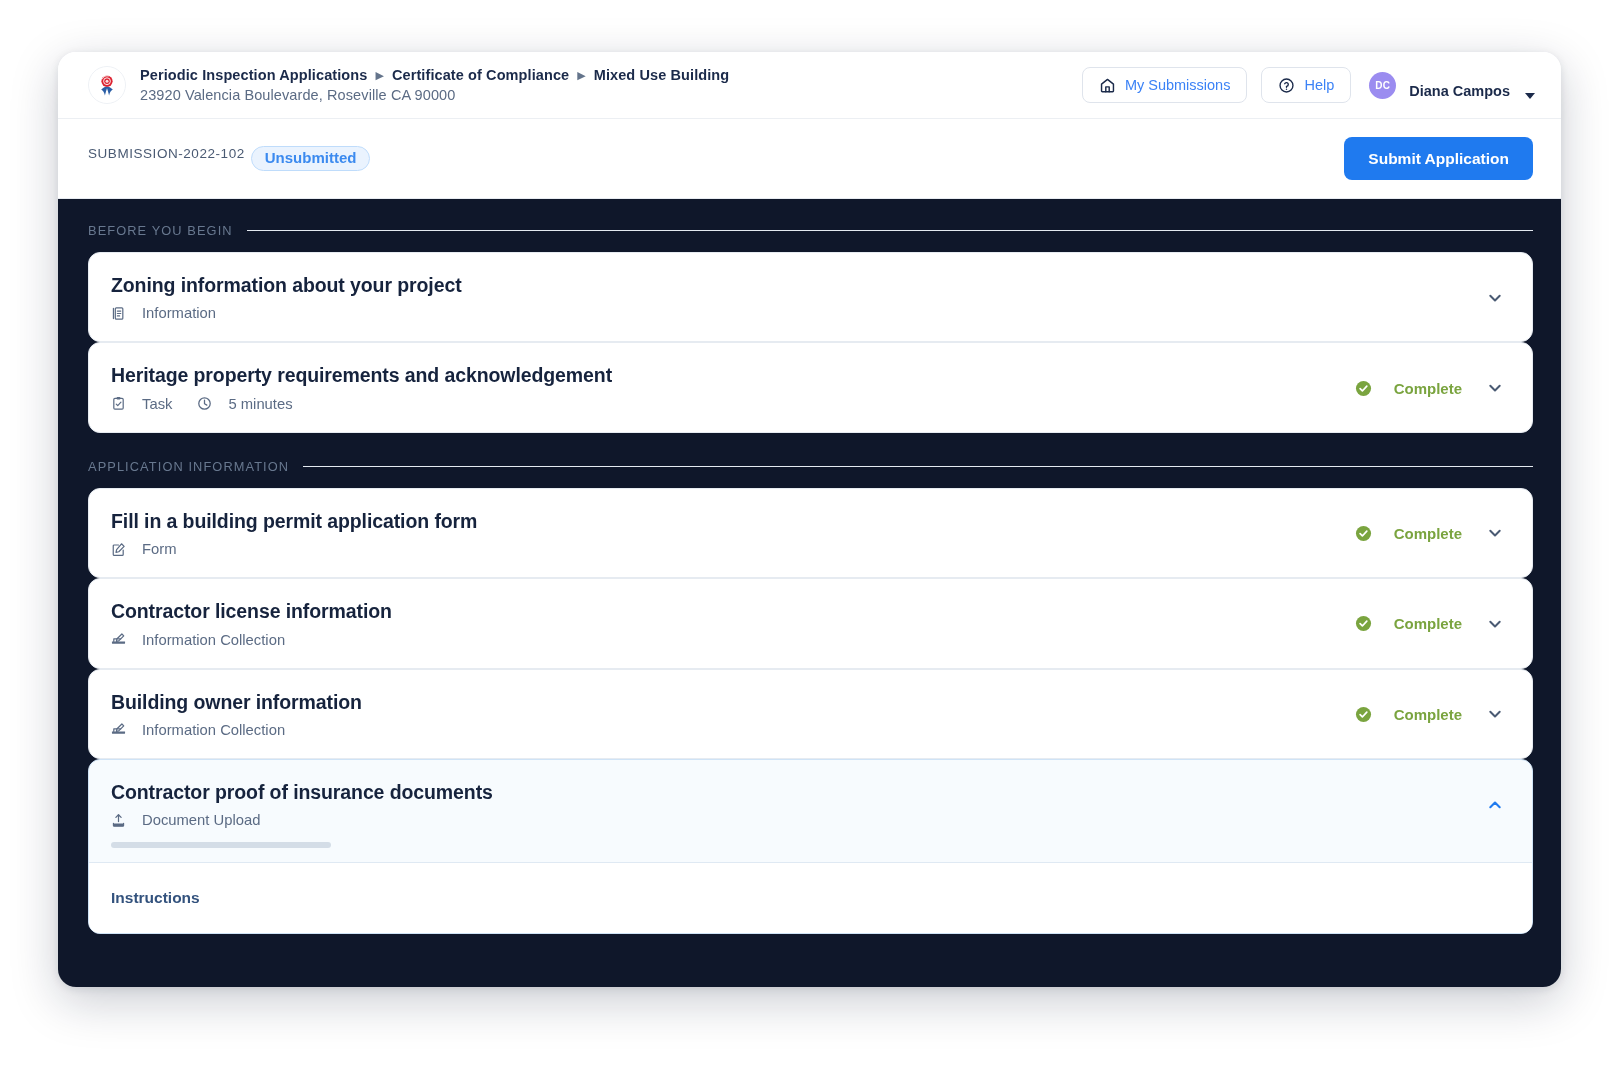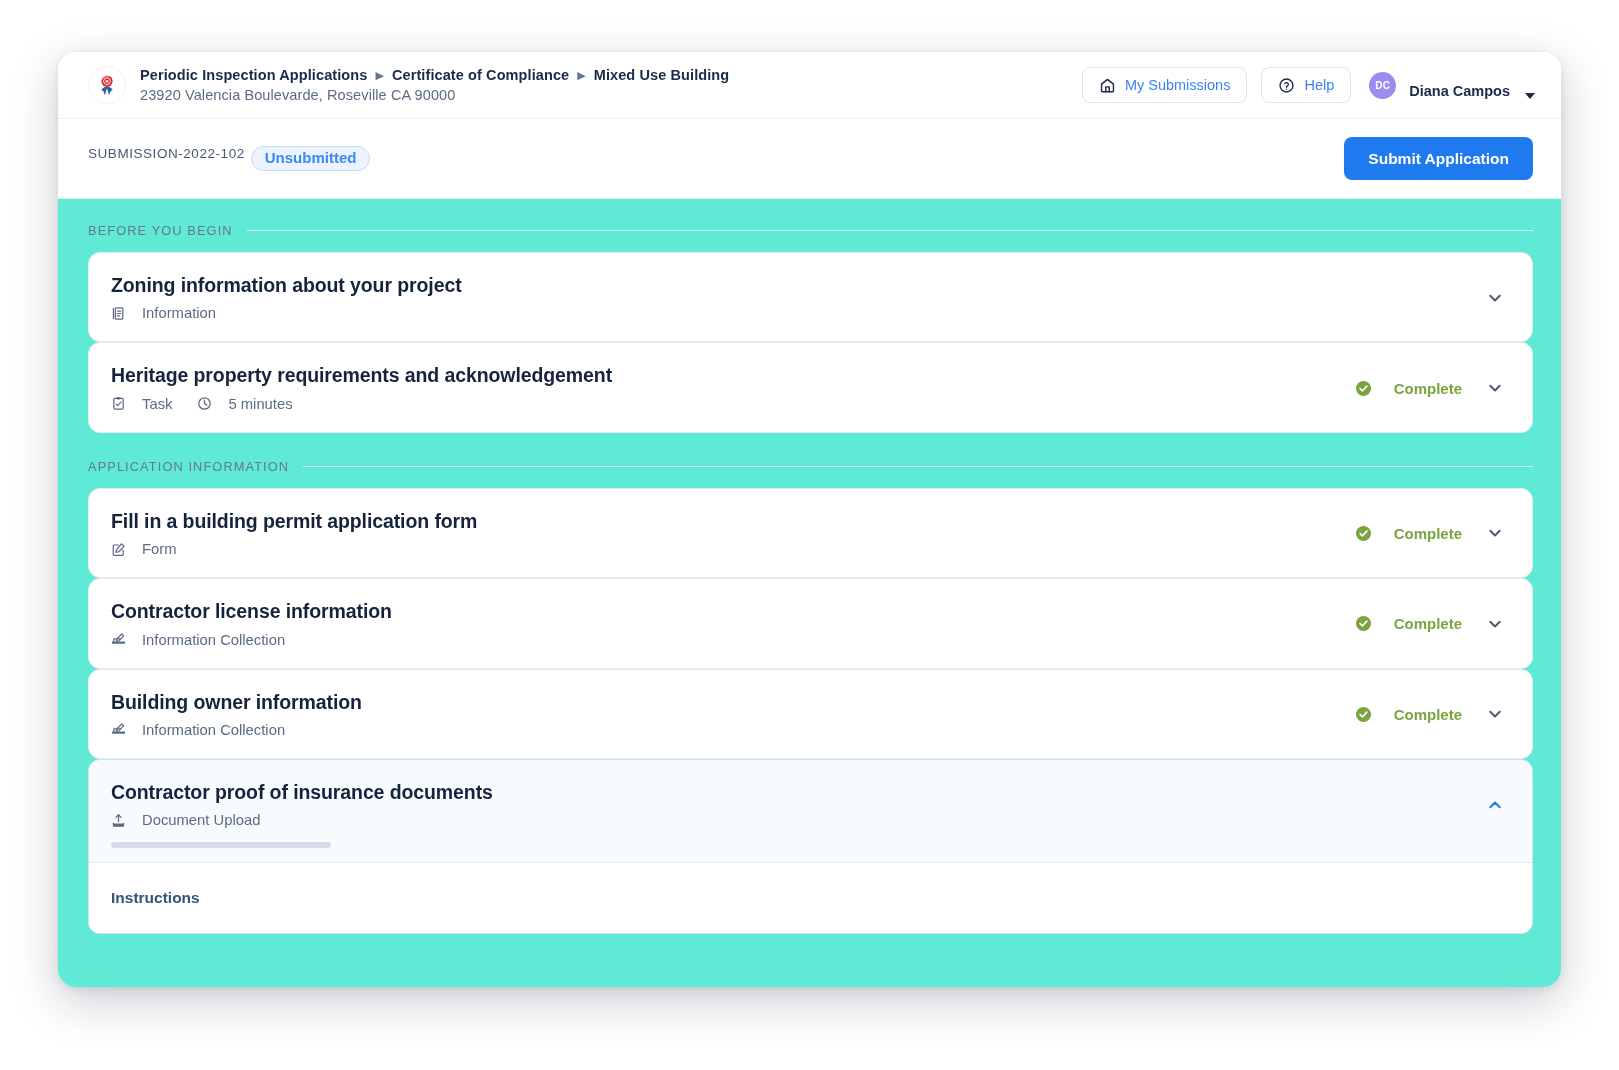--- a/index.html
+++ b/index.html
@@ -138,21 +138,21 @@
     font-size: 15.5px;
     font-weight: bold;
     font-family: "Liberation Sans", sans-serif;
     cursor: pointer;
     white-space: nowrap;
   }
 
   
   .body {
     flex: 1 1 auto;
-    background: #5eead4;
+    background: #0f172a;
     padding: 24px 28px 0 30px;
     overflow: hidden;
   }
   .section-head {
     display: flex;
     align-items: center;
     gap: 14px;
     margin-bottom: 14px;
   }
   .section-title {

